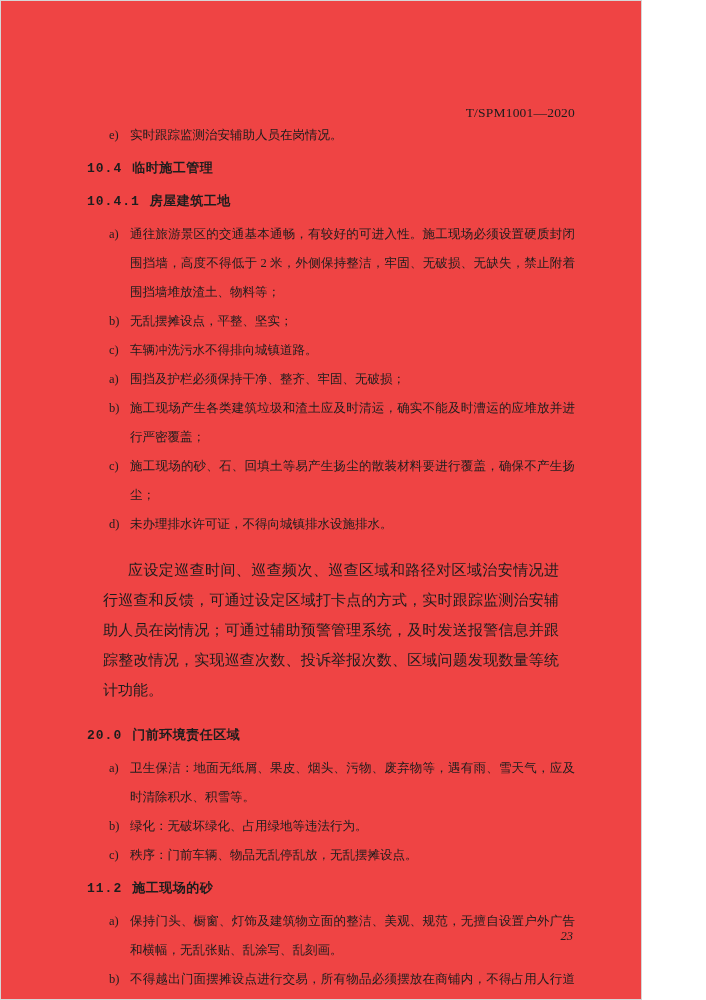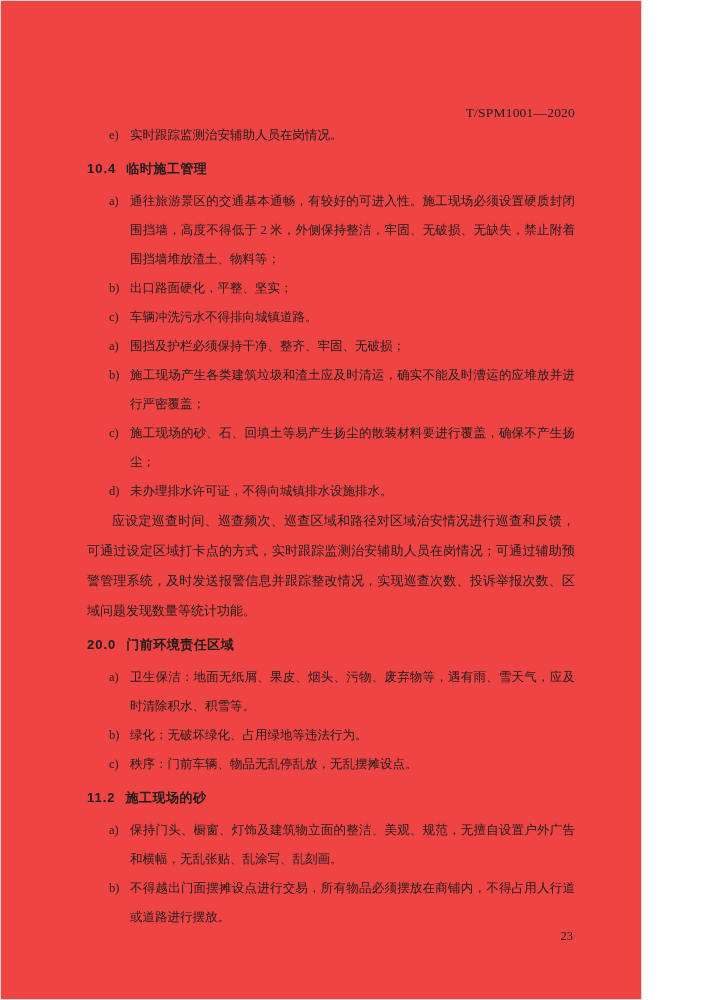--- a/index.html
+++ b/index.html
@@ -48,41 +48,42 @@
   .li-text {
     flex: 1;
   }
   .heading {
     display: flex;
     gap: 10px;
     margin: 4px 0;
     line-height: 29px;
     font-size: 13px;
     font-weight: bold;
-    font-family: Liberation Sans, sans-serif;
+    font-family: Liberation Mono, monospace;
     letter-spacing: 0.5px;
   }
   .heading .h-num {
     flex: none;
     letter-spacing: 1px;
   }
   .para {
-    margin: 0;
-    font-size: 13px;
+    margin: 16px;
+    font-size: 15px;
     line-height: 30px;
     text-align: justify;
     text-justify: inter-ideograph;
     text-indent: 25px;
   }
   .page-num {
     position: absolute;
     top: 928px;
     right: 68px;
     font-size: 12.5px;
     font-family: "Liberation Serif", "DejaVu Serif", serif;
+    font-style: italic;
   }
 </style>
 </head>
 <body>
 
 <div class="page">
 
   <div class="doc-code">T/SPM1001—2020</div>
 
   <div class="content">
@@ -90,29 +91,33 @@
     <div class="li">
       <span class="li-label">e)</span>
       <span class="li-text">实时跟踪监测治安辅助人员在岗情况。</span>
     </div>
 
     <div class="heading">
       <span class="h-num">10.4</span>
       <span class="h-title">临时施工管理</span>
     </div>
 
+    <div class="heading">
+      <span class="h-num">10.4.1</span>
+      <span class="h-title">房屋建筑工地</span>
+    </div>
 
     <div class="li">
       <span class="li-label">a)</span>
       <span class="li-text">通往旅游景区的交通基本通畅，有较好的可进入性。施工现场必须设置硬质封闭围挡墙，高度不得低于 2 米，外侧保持整洁，牢固、无破损、无缺失，禁止附着围挡墙堆放渣土、物料等；</span>
     </div>
 
     <div class="li">
       <span class="li-label">b)</span>
-      <span class="li-text">出口路面硬化，平整、坚实；</span>
+      <span class="li-text">无乱摆摊设点，平整、坚实；</span>
     </div>
 
     <div class="li">
       <span class="li-label">c)</span>
       <span class="li-text">车辆冲洗污水不得排向城镇道路。</span>
     </div>
 
 
     <div class="li">
       <span class="li-label">a)</span>

